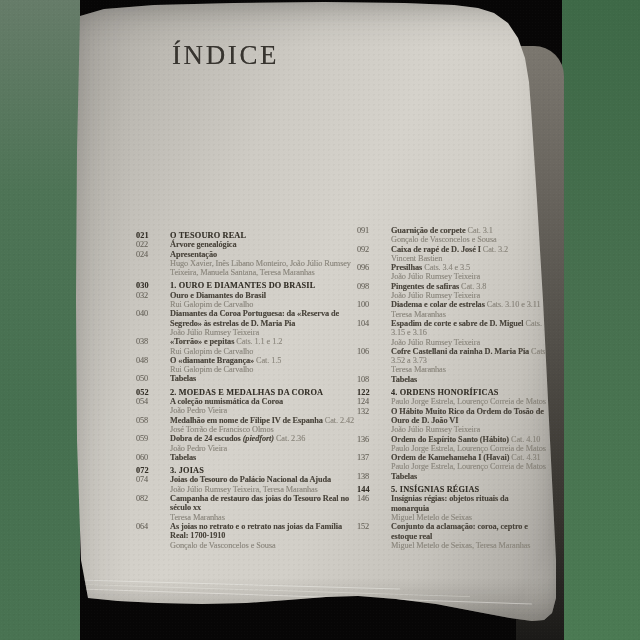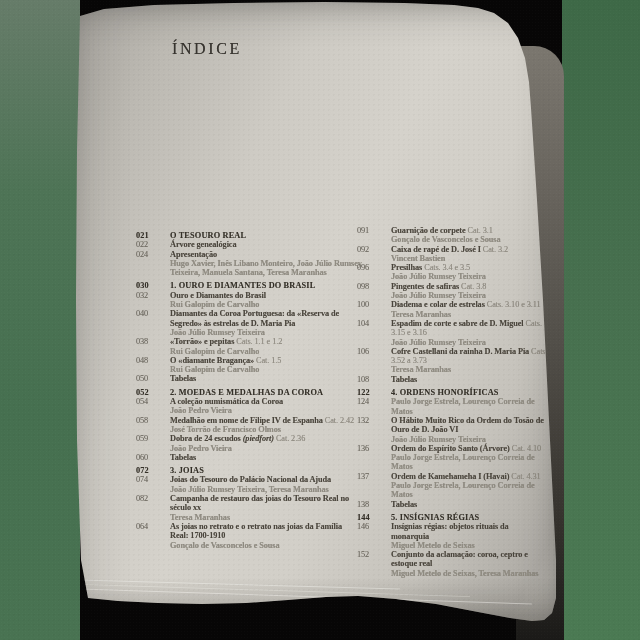--- a/index.html
+++ b/index.html
@@ -39,34 +39,34 @@
   .stack-line.l1{left:6px;top:584px;width:320px;transform:rotate(1.6deg);opacity:.8;}
   .stack-line.l2{left:6px;top:590px;width:390px;transform:rotate(1.8deg);opacity:.6;}
   .stack-line.l3{left:6px;top:596px;width:452px;transform:rotate(1.9deg);opacity:.9;}
 
   
   .grain{position:absolute;inset:0;pointer-events:none;opacity:.55;
     background-image:radial-gradient(rgba(255,255,255,.035) 1px,transparent 1px),
                      radial-gradient(rgba(0,0,0,.05) 1px,transparent 1px);
     background-size:3px 3px,5px 5px;background-position:0 0,1px 2px;}
 
-  .page-title{position:absolute;left:98px;top:40px;font-size:16px;letter-spacing:2.6px;
+  .page-title{position:absolute;left:98px;top:40px;font-size:27px;letter-spacing:2.6px;
     color:#37342f;text-shadow:0 0 .5px rgba(55,52,47,.65);}
 
   .toc{position:absolute;font-size:8.3px;line-height:9.3px;letter-spacing:-.1px;
     color:#4a453c;text-shadow:0 0 .4px rgba(74,69,60,.35);}
   .toc.left{left:62px;top:227px;width:226px;}
   .toc.right{left:283px;top:226px;width:191px;}
   .entry{display:grid;grid-template-columns:34px 1fr;}
   .entry.section{margin-top:4px;}
   .num{color:#6e6a61;font-weight:normal;}
   .title{font-weight:bold;color:#4a453c;}
   .entry.section .num,.entry.section .title{font-weight:bold;color:#332f27;letter-spacing:.15px;}
   .cat{font-weight:normal;color:#908c82;}
-  .authors{color:#908c82;font-weight:bold;}
+  .authors{color:#908c82;font-weight:normal;}
   .em{font-style:italic;}
 </style>
 </head>
 <body>
 
 <div class="photo">
   <div class="strip left"></div>
   <div class="strip right"></div>
   <div class="edge-pages"></div>
 
@@ -186,21 +186,21 @@
         <div class="entry">
           <span class="num">124</span>
           <span class="body"><div class="authors">Paulo Jorge Estrela, Lourenço Correia de Matos</div></span>
         </div>
         <div class="entry">
           <span class="num">132</span>
           <span class="body"><span class="title">O Hábito Muito Rico da Ordem do Tosão de Ouro de D. João VI</span><div class="authors">João Júlio Rumsey Teixeira</div></span>
         </div>
         <div class="entry">
           <span class="num">136</span>
-          <span class="body"><span class="title">Ordem do Espírito Santo (Árvore)</span><span class="cat"> Cat. 4.10</span><div class="authors">Paulo Jorge Estrela, Lourenço Correia de Matos</div></span>
+          <span class="body"><span class="title">Ordem do Espírito Santo (Hábito)</span><span class="cat"> Cat. 4.10</span><div class="authors">Paulo Jorge Estrela, Lourenço Correia de Matos</div></span>
         </div>
         <div class="entry">
           <span class="num">137</span>
           <span class="body"><span class="title">Ordem de Kamehameha I (Havai)</span><span class="cat"> Cat. 4.31</span><div class="authors">Paulo Jorge Estrela, Lourenço Correia de Matos</div></span>
         </div>
         <div class="entry">
           <span class="num">138</span>
           <span class="body"><span class="title">Tabelas</span></span>
         </div>
         <div class="entry section">

